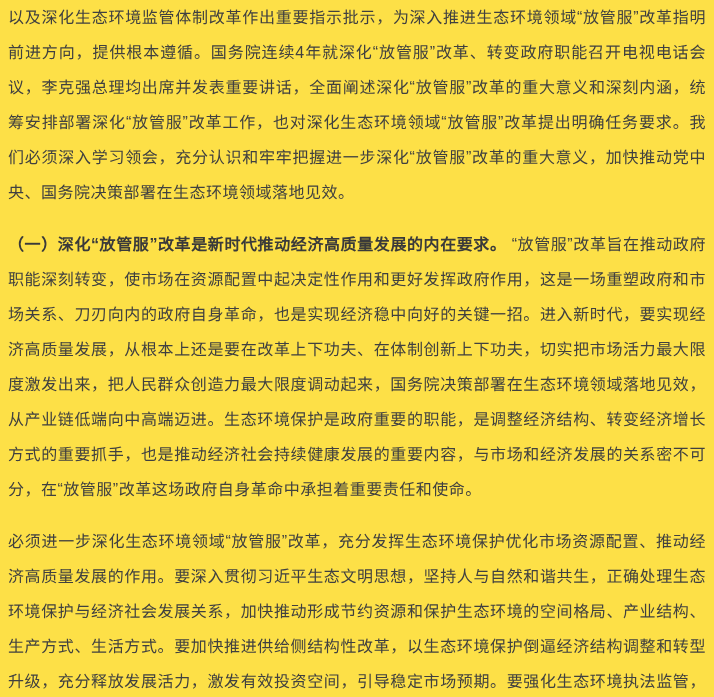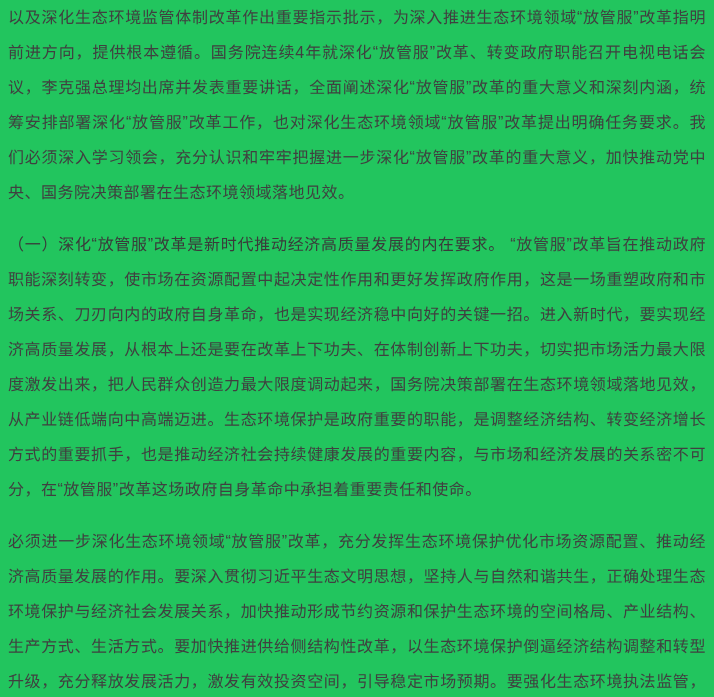--- a/index.html
+++ b/index.html
@@ -5,40 +5,40 @@
   html, body {
     margin: 0;
     padding: 0;
     background: #ffffff;
   }
   .page {
     position: relative;
     width: 714px;
     height: 697px;
     overflow: hidden;
-    background: #22c55e;
+    background: #fde047;
     box-sizing: border-box;
   }
   .article-body {
     box-sizing: border-box;
     width: 714px;
     padding: 0 8px;
     font-family: "Liberation Sans", "DejaVu Sans", sans-serif;
     font-size: 16px;
     line-height: 35px;
     color: #404040;
     text-align: justify;
     text-justify: inter-ideograph;
     letter-spacing: 0.5px;
   }
   .article-body p {
     margin: 0 0 17px 0;
   }
   .article-body p .lead {
-    font-weight: normal;
+    font-weight: bold;
     color: #3a3a3a;
   }
   .article-body p .lead:after {
     content: "\00a0";
   }
 </style>
 </head>
 <body>
 
 <div class="page">

